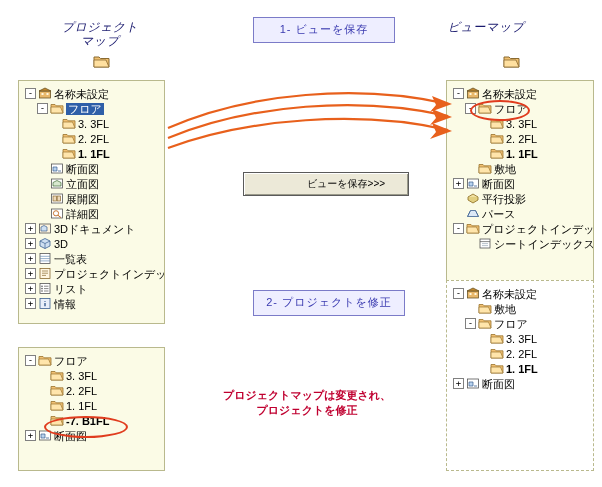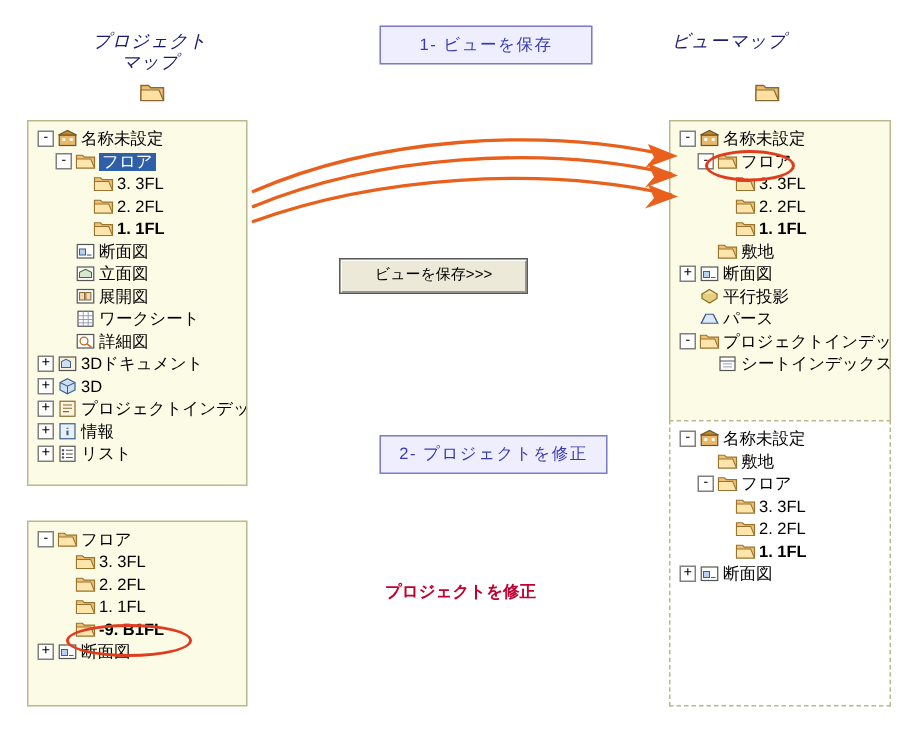--- a/index.html
+++ b/index.html
@@ -119,30 +119,31 @@
     margin-right: 2px;
     position: relative;
     top: -1px;
     color: #000;
   }
   .spacer { display: inline-block; height: 1px; vertical-align: middle; }
 
   
   #save-button {
     position: absolute;
-    left: 226px; top: 172px;
+    left: 243px; top: 172px;
     width: 124px; height: 22px;
     background: #ece9d8;
     border: 1px solid #5a5a5a;
     box-shadow: inset 1px 1px 0 #ffffff, inset -1px -1px 0 #9a9a8a;
     font-size: 10px;
     text-align: center;
     line-height: 22px;
     color: #000;
     cursor: pointer;
+    padding-left: 40px;
   }
 
   
   #arrows {
     position: absolute;
     left: 0; top: 0;
     width: 602px; height: 487px;
     pointer-events: none;
   }
   
@@ -175,20 +176,21 @@
     <svg width="17" height="15" viewBox="0 0 17 15">
       <path d="M1 3 L6 3 L7.5 4.5 L16 4.5 L16 13 L1 13 Z" fill="#f0c070" stroke="#8a6a30" stroke-width="1"></path>
       <path d="M1 6 L13 6 L16 13 L1 13 Z" fill="#ffe0a0" stroke="#8a6a30" stroke-width="0.8"></path>
     </svg>
   </div>
 
   <div class="banner" id="banner-1">1- ビューを保存</div>
   <div class="banner" id="banner-2">2- プロジェクトを修正</div>
 
   <div class="note-red">
+    <div>プロジェクトマップは変更され、</div>
     <div>プロジェクトを修正</div>
   </div>
 
   <div class="panel" id="panel-tl">
     <div class="tree">
         <div class="node"><span class="spacer" style="width: 6px;"></span><span class="exp">-</span><span class="ic"><svg xmlns="http://www.w3.org/2000/svg" width="14" height="13" viewBox="0 0 14 13">
               <rect x="1.5" y="4" width="11" height="7" fill="#e8b86b" stroke="#6b5526" stroke-width="0.8"></rect>
               <path d="M1 4 L7 1 L13 4 Z" fill="#c3882f" stroke="#6b5526" stroke-width="0.8"></path>
               <rect x="3.5" y="6" width="2" height="2" fill="#fff8e0"></rect>
               <rect x="8.5" y="6" width="2" height="2" fill="#fff8e0"></rect>
@@ -217,51 +219,51 @@
         <div class="node"><span class="spacer" style="width: 18px;"></span><span class="spacer" style="width: 13px;"></span><span class="ic"><svg xmlns="http://www.w3.org/2000/svg" width="14" height="13" viewBox="0 0 14 13">
               <rect x="1.5" y="2" width="11" height="9" fill="#ffffff" stroke="#555" stroke-width="0.8"></rect>
               <path d="M3 9 L3 5.5 L7 3.5 L11 5.5 L11 9 Z" fill="#d8e8cf" stroke="#3d6b35" stroke-width="0.7"></path>
             </svg></span><span class="lbl">立面図</span></div>
         <div class="node"><span class="spacer" style="width: 18px;"></span><span class="spacer" style="width: 13px;"></span><span class="ic"><svg xmlns="http://www.w3.org/2000/svg" width="14" height="13" viewBox="0 0 14 13">
               <rect x="1.5" y="2" width="11" height="9" fill="#ffffff" stroke="#555" stroke-width="0.8"></rect>
               <rect x="3" y="4" width="3.4" height="5" fill="#efd9b9" stroke="#8a6a30" stroke-width="0.7"></rect>
               <rect x="7.2" y="4" width="3.4" height="5" fill="#efd9b9" stroke="#8a6a30" stroke-width="0.7"></rect>
             </svg></span><span class="lbl">展開図</span></div>
         <div class="node"><span class="spacer" style="width: 18px;"></span><span class="spacer" style="width: 13px;"></span><span class="ic"><svg xmlns="http://www.w3.org/2000/svg" width="14" height="13" viewBox="0 0 14 13">
-              <rect x="2" y="1.5" width="10" height="10" fill="#ffffff" stroke="#555" stroke-width="0.8"></rect>
-              <path d="M2 4.5 L12 4.5 M2 7 L12 7 M2 9.2 L12 9.2 M5.5 1.5 L5.5 11.5 M8.8 1.5 L8.8 11.5" stroke="#8899aa" stroke-width="0.6"></path>
-            </svg></span><span class="lbl">ワークシート</span></div>
-        <div class="node"><span class="spacer" style="width: 18px;"></span><span class="spacer" style="width: 13px;"></span><span class="ic"><svg xmlns="http://www.w3.org/2000/svg" width="14" height="13" viewBox="0 0 14 13">
               <rect x="1.5" y="2" width="11" height="9" fill="#ffffff" stroke="#555" stroke-width="0.8"></rect>
               <circle cx="6" cy="6.3" r="2.6" fill="none" stroke="#c06a20" stroke-width="0.9"></circle>
               <path d="M8 8.3 L11 10.6" stroke="#c06a20" stroke-width="1"></path>
             </svg></span><span class="lbl">詳細図</span></div>
         <div class="node"><span class="spacer" style="width: 6px;"></span><span class="exp">+</span><span class="ic"><svg xmlns="http://www.w3.org/2000/svg" width="14" height="13" viewBox="0 0 14 13">
               <rect x="1.5" y="2" width="11" height="9" fill="#fdf3dd" stroke="#555" stroke-width="0.8"></rect>
               <path d="M3 9 L3 5 L6 3.5 L9 5 L9 9 Z" fill="#cfe0f2" stroke="#3a5f91" stroke-width="0.7"></path>
             </svg></span><span class="lbl">3Dドキュメント</span></div>
         <div class="node"><span class="spacer" style="width: 6px;"></span><span class="exp">+</span><span class="ic"><svg xmlns="http://www.w3.org/2000/svg" width="14" height="13" viewBox="0 0 14 13">
               <path d="M7 1.5 L12 4 L12 9 L7 11.5 L2 9 L2 4 Z" fill="#cfe0f2" stroke="#3a5f91" stroke-width="0.8"></path>
               <path d="M2 4 L7 6.5 L12 4 M7 6.5 L7 11.5" stroke="#3a5f91" stroke-width="0.7" fill="none"></path>
             </svg></span><span class="lbl">3D</span></div>
         <div class="node"><span class="spacer" style="width: 6px;"></span><span class="exp">+</span><span class="ic"><svg xmlns="http://www.w3.org/2000/svg" width="14" height="13" viewBox="0 0 14 13">
+              <rect x="2" y="1.5" width="10" height="10" fill="#ffffff" stroke="#555" stroke-width="0.8"></rect>
+              <path d="M2 4.3 L12 4.3 M2 6.6 L12 6.6 M2 8.9 L12 8.9" stroke="#6b8fb5" stroke-width="0.7"></path>
+            </svg></span><span class="lbl">一覧表</span></div>
+        <div class="node"><span class="spacer" style="width: 6px;"></span><span class="exp">+</span><span class="ic"><svg xmlns="http://www.w3.org/2000/svg" width="14" height="13" viewBox="0 0 14 13">
               <rect x="2" y="1.5" width="10" height="10" fill="#fff6e0" stroke="#8a6a30" stroke-width="0.8"></rect>
               <path d="M4 4 L10 4 M4 6.2 L10 6.2 M4 8.4 L8 8.4" stroke="#8a6a30" stroke-width="0.7"></path>
             </svg></span><span class="lbl">プロジェクトインデックス</span></div>
-        <div class="node"><span class="spacer" style="width: 6px;"></span><span class="exp">+</span><span class="ic"><svg xmlns="http://www.w3.org/2000/svg" width="14" height="13" viewBox="0 0 14 13">
-              <rect x="2" y="1.5" width="10" height="10" fill="#e9f0fa" stroke="#3a5f91" stroke-width="0.8"></rect>
-              <path d="M7 4.2 L7 4.9 M7 6 L7 9.2" stroke="#3a5f91" stroke-width="1.4"></path>
-            </svg></span><span class="lbl">情報</span></div>
         <div class="node"><span class="spacer" style="width: 6px;"></span><span class="exp">+</span><span class="ic"><svg xmlns="http://www.w3.org/2000/svg" width="14" height="13" viewBox="0 0 14 13">
               <rect x="2" y="1.5" width="10" height="10" fill="#ffffff" stroke="#555" stroke-width="0.8"></rect>
               <circle cx="4" cy="4.2" r="0.8" fill="#555"></circle>
               <circle cx="4" cy="6.6" r="0.8" fill="#555"></circle>
               <circle cx="4" cy="9" r="0.8" fill="#555"></circle>
               <path d="M6 4.2 L10.5 4.2 M6 6.6 L10.5 6.6 M6 9 L10.5 9" stroke="#555" stroke-width="0.7"></path>
             </svg></span><span class="lbl">リスト</span></div>
+        <div class="node"><span class="spacer" style="width: 6px;"></span><span class="exp">+</span><span class="ic"><svg xmlns="http://www.w3.org/2000/svg" width="14" height="13" viewBox="0 0 14 13">
+              <rect x="2" y="1.5" width="10" height="10" fill="#e9f0fa" stroke="#3a5f91" stroke-width="0.8"></rect>
+              <path d="M7 4.2 L7 4.9 M7 6 L7 9.2" stroke="#3a5f91" stroke-width="1.4"></path>
+            </svg></span><span class="lbl">情報</span></div>
       </div>
   </div>
 
   <div class="panel" id="panel-tr">
     <div class="tree">
         <div class="node"><span class="spacer" style="width: 6px;"></span><span class="exp">-</span><span class="ic"><svg xmlns="http://www.w3.org/2000/svg" width="14" height="13" viewBox="0 0 14 13">
               <rect x="1.5" y="4" width="11" height="7" fill="#e8b86b" stroke="#6b5526" stroke-width="0.8"></rect>
               <path d="M1 4 L7 1 L13 4 Z" fill="#c3882f" stroke="#6b5526" stroke-width="0.8"></path>
               <rect x="3.5" y="6" width="2" height="2" fill="#fff8e0"></rect>
               <rect x="8.5" y="6" width="2" height="2" fill="#fff8e0"></rect>
@@ -325,21 +327,21 @@
               <path d="M1 2.5 L5 2.5 L6.2 3.8 L13 3.8 L13 11 L1 11 Z" fill="#f2c173" stroke="#99742e" stroke-width="0.8"></path>
               <path d="M1 5 L10.5 5 L13 11 L1 11 Z" fill="#ffe5ab" stroke="#99742e" stroke-width="0.7"></path>
             </svg></span><span class="lbl">2. 2FL</span></div>
         <div class="node"><span class="spacer" style="width: 18px;"></span><span class="spacer" style="width: 13px;"></span><span class="ic"><svg xmlns="http://www.w3.org/2000/svg" width="14" height="13" viewBox="0 0 14 13">
               <path d="M1 2.5 L5 2.5 L6.2 3.8 L13 3.8 L13 11 L1 11 Z" fill="#f2c173" stroke="#99742e" stroke-width="0.8"></path>
               <path d="M1 5 L10.5 5 L13 11 L1 11 Z" fill="#ffe5ab" stroke="#99742e" stroke-width="0.7"></path>
             </svg></span><span class="lbl">1. 1FL</span></div>
         <div class="node bold"><span class="spacer" style="width: 18px;"></span><span class="spacer" style="width: 13px;"></span><span class="ic"><svg xmlns="http://www.w3.org/2000/svg" width="14" height="13" viewBox="0 0 14 13">
               <path d="M1 2.5 L5 2.5 L6.2 3.8 L13 3.8 L13 11 L1 11 Z" fill="#f2c173" stroke="#99742e" stroke-width="0.8"></path>
               <path d="M1 5 L10.5 5 L13 11 L1 11 Z" fill="#ffe5ab" stroke="#99742e" stroke-width="0.7"></path>
-            </svg></span><span class="lbl">-9. B1FL</span></div>
+            </svg></span><span class="lbl">-7. B1FL</span></div>
         <div class="node"><span class="spacer" style="width: 6px;"></span><span class="exp">+</span><span class="ic"><svg xmlns="http://www.w3.org/2000/svg" width="14" height="13" viewBox="0 0 14 13">
               <rect x="1.5" y="2" width="11" height="9" fill="#ffffff" stroke="#555" stroke-width="0.8"></rect>
               <path d="M3 9 L3 5 L7 5 L7 9 Z" fill="#b9d3ef" stroke="#3a5f91" stroke-width="0.7"></path>
               <path d="M8 9 L11 9" stroke="#3a5f91" stroke-width="0.8"></path>
             </svg></span><span class="lbl">断面図</span></div>
       </div>
   </div>
 
   <div class="panel dashed" id="panel-br">
     <div class="tree">

